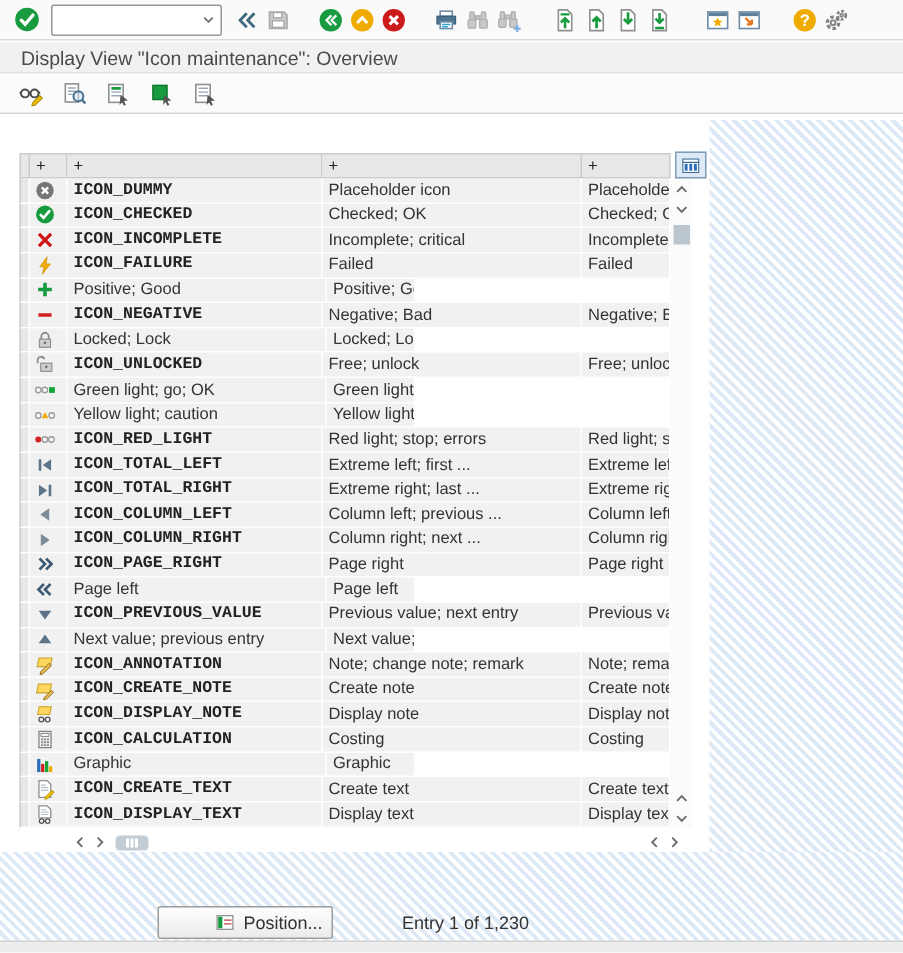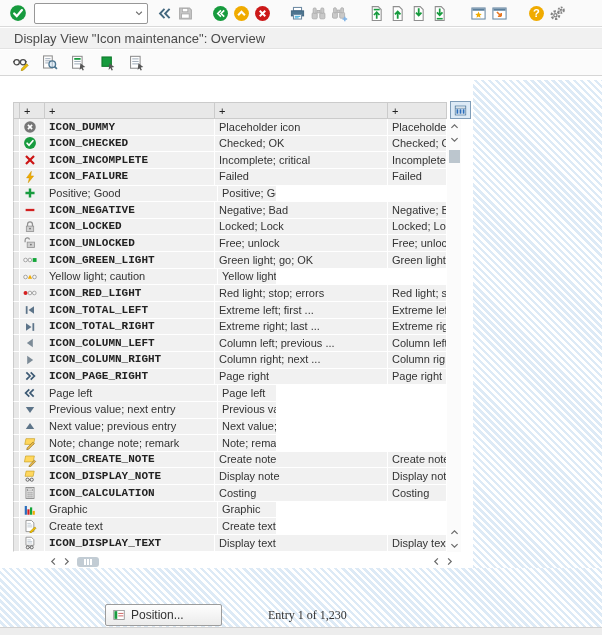--- a/index.html
+++ b/index.html
@@ -81,23 +81,23 @@
   .hsp1{width:34px;} .hspacer{flex:1;} .hsp2{width:5px;}
   .hthumb{
     width:22px;height:10px;background:#c2ccd4;border-radius:3px;margin-left:4px;
     display:flex;align-items:center;justify-content:center;
   }
   .hthumb i{display:block;width:1.5px;height:6px;background:#fff;box-shadow:-3px 0 #fff,3px 0 #fff;}
   
   .pos-btn{
     position:absolute;left:105px;top:604px;width:117px;height:22px;box-sizing:border-box;
     border:1px solid #9c9c9c;border-radius:2px;background:linear-gradient(#fefefe,#ebebeb);
-    display:flex;align-items:center;justify-content:flex-start;gap:5px;font-size:12px;color:#333;cursor:pointer;
-  }
-  .entry-status{position:absolute;left:268px;top:608px;font-size:12px;color:#333;font-family:Liberation Serif, serif;}
+    display:flex;align-items:center;justify-content:flex-end;gap:5px;font-size:12px;color:#333;cursor:pointer;
+  }
+  .entry-status{position:absolute;left:268px;top:608px;font-size:12px;color:#333;}
   .statusbar{
     position:absolute;left:0;top:627px;width:602px;height:8px;background:#ededed;
     border-top:1px solid #d2d2d2;box-sizing:border-box;
   }
 </style>
 </head>
 <body>
 
 <div class="toolbar">
   <span class="tb-btn" id="enter-btn">
@@ -362,21 +362,20 @@
       </div>
       <div class="trow">
         <div class="cell sel w-sel"></div>
         <div class="cell icn w-icn">
           <svg viewBox="0 0 16 16" width="14" height="14">
             <path d="M5.2 7V4.9a2.8 2.8 0 015.6 0V7" fill="none" stroke="#8f8f8f" stroke-width="1.4"></path>
             <rect x="3.8" y="7" width="8.4" height="6.2" fill="#cfcfcf" stroke="#8f8f8f" stroke-width="0.9"></rect>
             <circle cx="8" cy="9.8" r="1" fill="#6f6f6f"></circle>
           </svg>
         </div>
-        <div class="cell nm w-nm">ICON_LOCKED</div>
         <div class="cell w-d1">Locked; Lock</div>
         <div class="cell w-d2">Locked; Lock</div>
       </div>
       <div class="trow">
         <div class="cell sel w-sel"></div>
         <div class="cell icn w-icn">
           <svg viewBox="0 0 16 16" width="14" height="14">
             <path d="M2.4 7V4.8A2.6 2.6 0 017.5 4" fill="none" stroke="#8f8f8f" stroke-width="1.4"></path>
             <rect x="4.8" y="7" width="8.4" height="6.2" fill="#cfcfcf" stroke="#8f8f8f" stroke-width="0.9"></rect>
             <circle cx="9" cy="9.8" r="1" fill="#6f6f6f"></circle>
@@ -388,21 +387,20 @@
       </div>
       <div class="trow">
         <div class="cell sel w-sel"></div>
         <div class="cell icn w-icn">
           <svg viewBox="0 0 16 16" width="14" height="14">
             <circle cx="2.9" cy="8" r="2.1" fill="#f7f7f7" stroke="#9a9a9a"></circle>
             <circle cx="7.9" cy="8" r="2.1" fill="#f7f7f7" stroke="#9a9a9a"></circle>
             <rect x="11.1" y="5.8" width="4.4" height="4.4" fill="#13a538"></rect>
           </svg>
         </div>
-        <div class="cell nm w-nm">ICON_GREEN_LIGHT</div>
         <div class="cell w-d1">Green light; go; OK</div>
         <div class="cell w-d2">Green light; go; OK</div>
       </div>
       <div class="trow">
         <div class="cell sel w-sel"></div>
         <div class="cell icn w-icn">
           <svg viewBox="0 0 16 16" width="14" height="14">
             <circle cx="2.9" cy="8" r="2.1" fill="#f7f7f7" stroke="#9a9a9a"></circle>
             <polygon points="8,5.3 10.5,10 5.5,10" fill="#f0ab00"></polygon>
             <circle cx="13.1" cy="8" r="2.1" fill="#f7f7f7" stroke="#9a9a9a"></circle>
@@ -491,20 +489,21 @@
         <div class="cell w-d1">Page left</div>
         <div class="cell w-d2">Page left</div>
       </div>
       <div class="trow">
         <div class="cell sel w-sel"></div>
         <div class="cell icn w-icn">
           <svg viewBox="0 0 16 16" width="14" height="14">
             <polygon points="3.2,4.7 12.8,4.7 8,11.4" fill="#5d7489"></polygon>
           </svg>
         </div>
+        <div class="cell nm w-nm">ICON_PREVIOUS_VALUE</div>
         <div class="cell w-d1">Previous value; next entry</div>
         <div class="cell w-d2">Previous value; next entry</div>
       </div>
       <div class="trow">
         <div class="cell sel w-sel"></div>
         <div class="cell icn w-icn">
           <svg viewBox="0 0 16 16" width="14" height="14">
             <polygon points="8,4.6 12.8,11.3 3.2,11.3" fill="#5d7489"></polygon>
           </svg>
         </div>
@@ -512,20 +511,21 @@
         <div class="cell w-d2">Next value; previous entry</div>
       </div>
       <div class="trow">
         <div class="cell sel w-sel"></div>
         <div class="cell icn w-icn">
           <svg viewBox="0 0 16 16" width="14" height="14">
             <polygon points="3.4,3 13.4,3 12,9.6 2,9.6" fill="#ffd75e" stroke="#c9a227" stroke-width="0.8"></polygon>
             <path d="M4.8 13.4l6.4-6.4 1.7 1.7-6.4 6.4-2.3.6z" fill="#e8b84b" stroke="#8a6d1f" stroke-width="0.7"></path>
           </svg>
         </div>
+        <div class="cell nm w-nm">ICON_ANNOTATION</div>
         <div class="cell w-d1">Note; change note; remark</div>
         <div class="cell w-d2">Note; remark</div>
       </div>
       <div class="trow">
         <div class="cell sel w-sel"></div>
         <div class="cell icn w-icn">
           <svg viewBox="0 0 16 16" width="14" height="14">
             <polygon points="3,3.4 13,3.4 11.6,10.2 1.6,10.2" fill="#ffd75e" stroke="#c9a227" stroke-width="0.8"></polygon>
             <path d="M7.4 13.8l5.6-5.6 1.5 1.5-5.6 5.6-2.1.6z" fill="#e8b84b" stroke="#8a6d1f" stroke-width="0.7"></path>
           </svg>
@@ -578,20 +578,21 @@
       </div>
       <div class="trow">
         <div class="cell sel w-sel"></div>
         <div class="cell icn w-icn">
           <svg viewBox="0 0 16 16" width="14" height="14">
             <path d="M3.4 1.6h6.2l2.8 2.8v10H3.4z" fill="#fff" stroke="#8f8f8f"></path>
             <path d="M5 5h4M5 7h5.6M5 9h5.6" stroke="#b4bfc9" stroke-width="0.9"></path>
             <path d="M8.4 14l5-5 1.5 1.5-5 5-2.1.6z" fill="#f3c000" stroke="#a98a00" stroke-width="0.7"></path>
           </svg>
         </div>
+        <div class="cell nm w-nm">ICON_CREATE_TEXT</div>
         <div class="cell w-d1">Create text</div>
         <div class="cell w-d2">Create text</div>
       </div>
       <div class="trow">
         <div class="cell sel w-sel"></div>
         <div class="cell icn w-icn">
           <svg viewBox="0 0 16 16" width="14" height="14">
             <path d="M3.4 1.4h6.2l2.8 2.8v6.4H3.4z" fill="#fff" stroke="#8f8f8f"></path>
             <path d="M5 4.4h4M5 6.2h5.6M5 8h5.6" stroke="#b4bfc9" stroke-width="0.9"></path>
             <g fill="none" stroke="#555" stroke-width="1">

